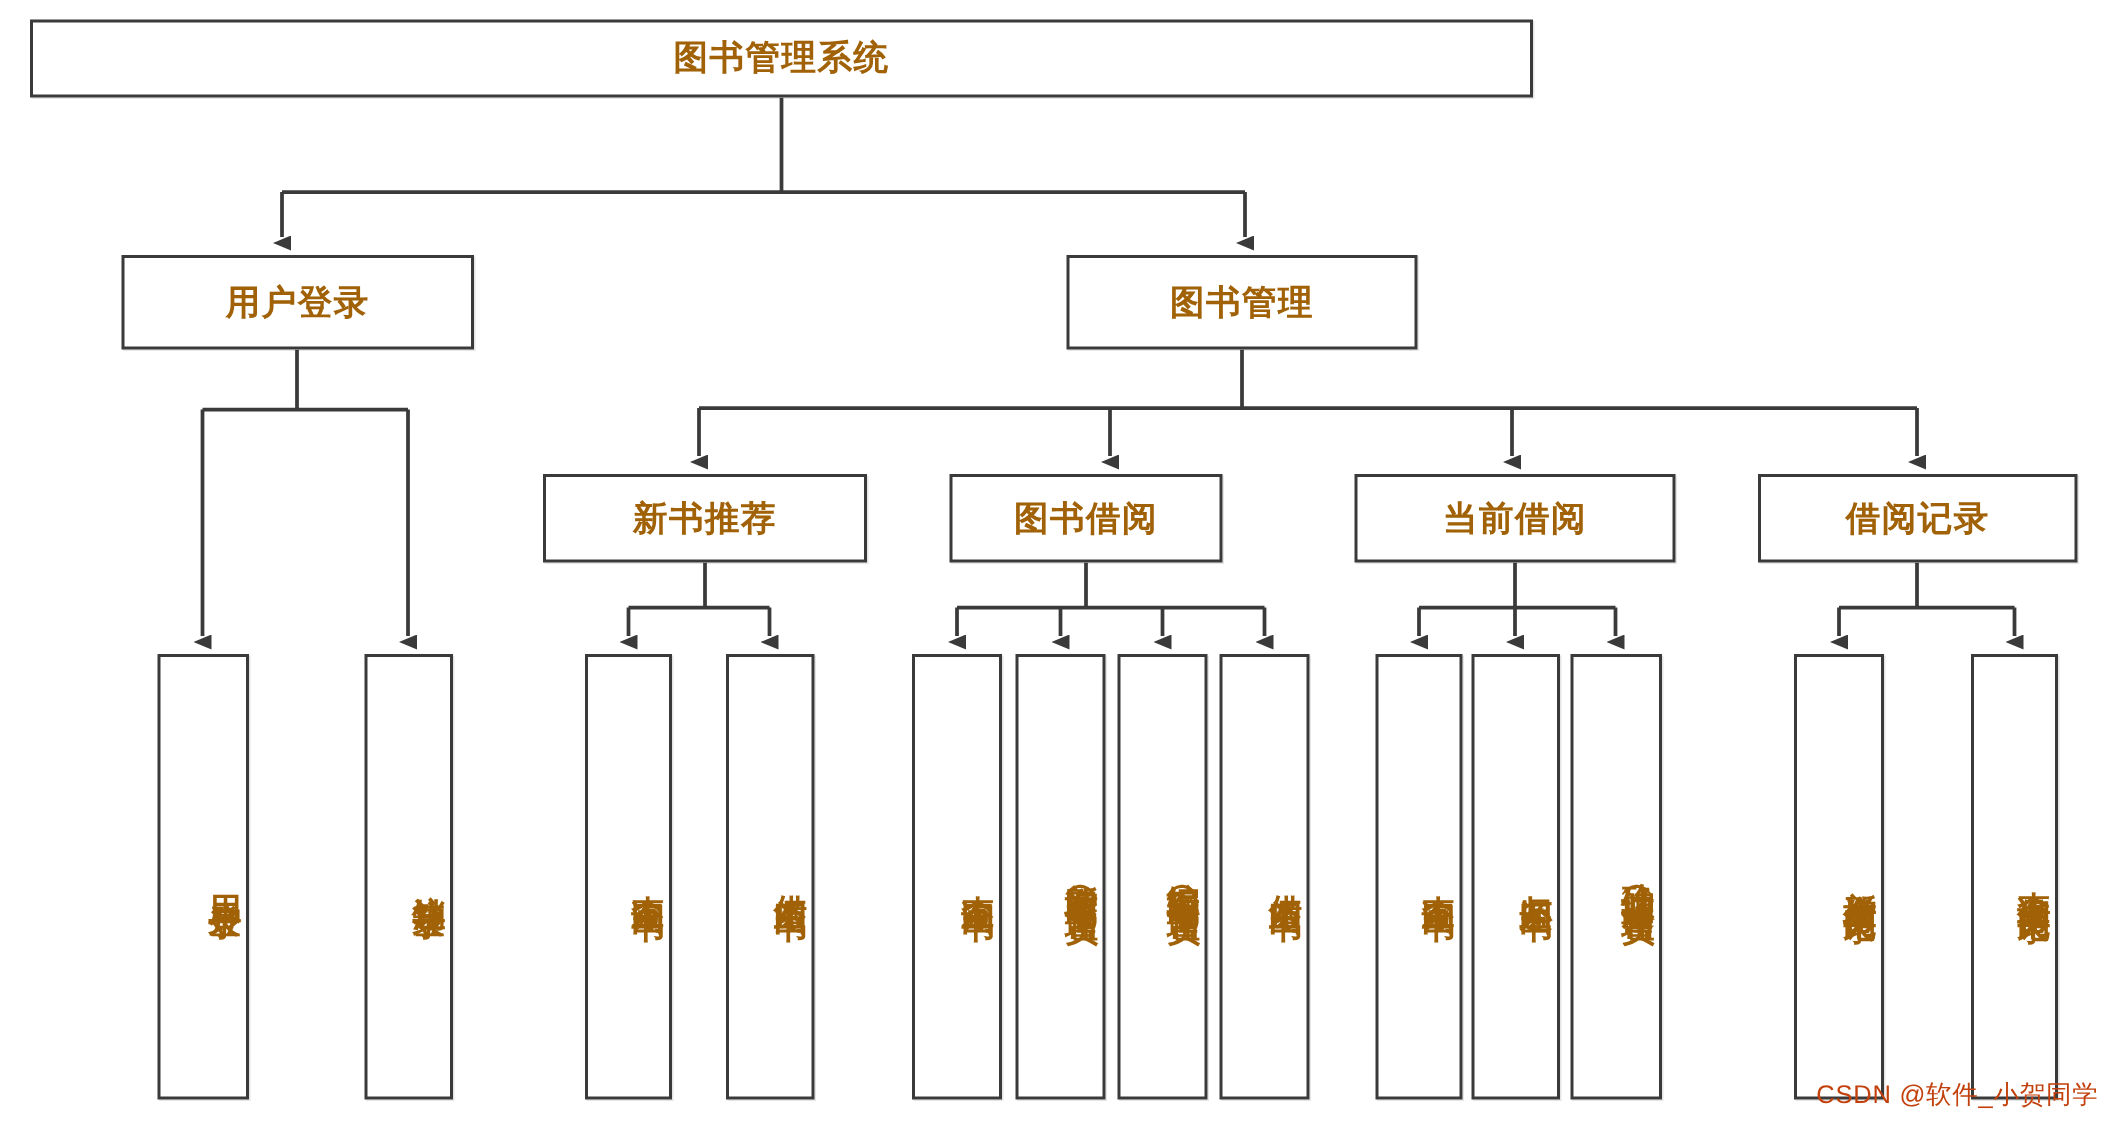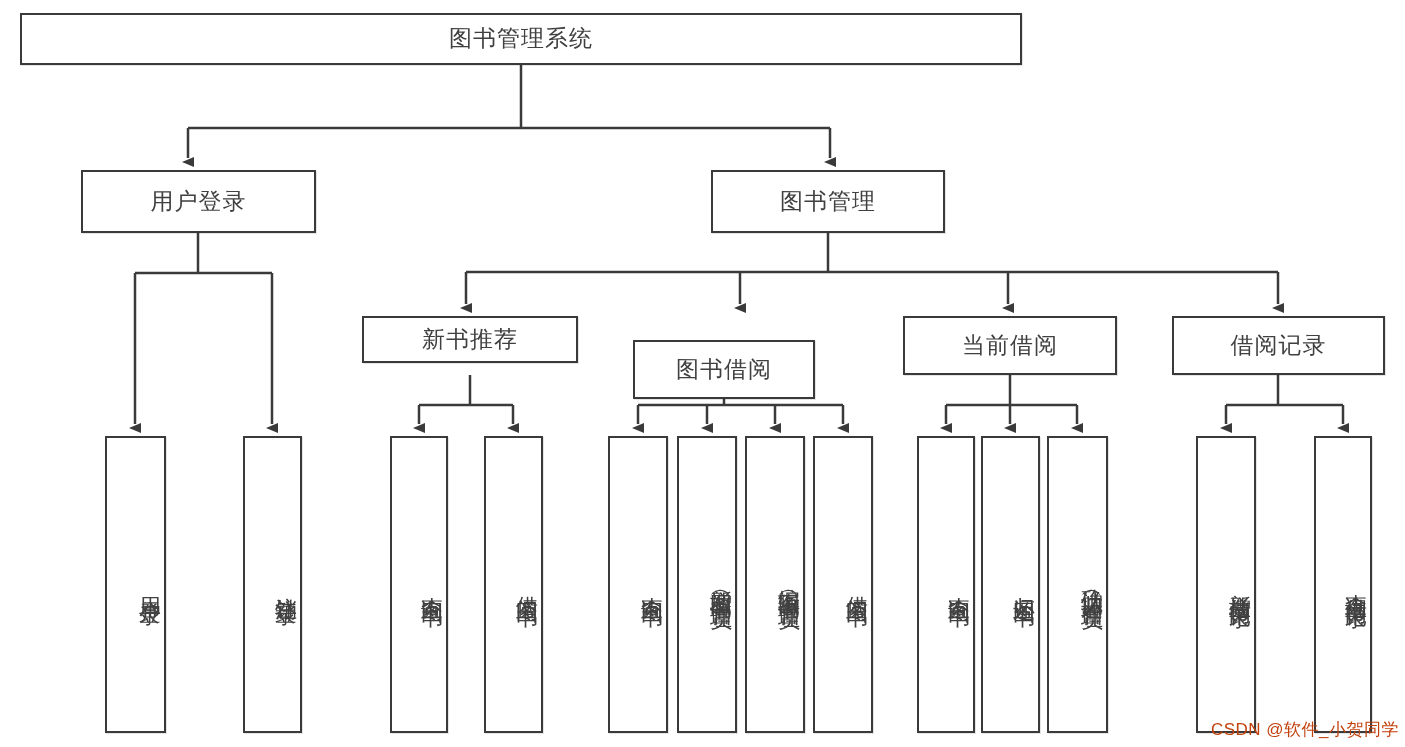--- a/index.html
+++ b/index.html
@@ -24,22 +24,23 @@
     pointer-events: none;
   }
   .node {
     position: absolute;
     box-sizing: border-box;
     border: 2.5px solid #3a3a3a;
     background: #ffffff;
     display: flex;
     align-items: center;
     justify-content: center;
-    color: #404040;
+    color: #a16207;
     box-shadow: 1px 1px 0 rgba(0,0,0,0.10);
+    font-weight: bold;
   }
   .node.h {
     font-size: 23px;
     letter-spacing: 1px;
     line-height: 1.2;
   }
   .node.v {
     writing-mode: vertical-rl;
     text-orientation: upright;
     font-size: 22px;
@@ -117,22 +118,22 @@
       <path d="M1226,405 L1226,424" marker-end="url(#arrow)"></path>
       <path d="M1343,405 L1343,424" marker-end="url(#arrow)"></path>
     </g>
   </svg>
 
   <div class="node h" style="left:20px;top:13px;width:1002px;height:52px;">图书管理系统</div>
 
   <div class="node h" style="left:81px;top:170px;width:235px;height:63px;">用户登录</div>
   <div class="node h" style="left:711px;top:170px;width:234px;height:63px;text-align:right;">图书管理</div>
 
-  <div class="node h" style="left:362px;top:316px;width:216px;height:47px;">新书推荐</div>
-  <div class="node h" style="left:633px;top:316px;width:182px;height:59px;margin-top:24px;">图书借阅</div>
+  <div class="node h" style="left:362px;top:316px;width:216px;height:59px;">新书推荐</div>
+  <div class="node h" style="left:633px;top:316px;width:182px;height:59px;">图书借阅</div>
   <div class="node h" style="left:1172px;top:316px;width:213px;height:59px;">借阅记录</div>
   <div class="node h" style="left:903px;top:316px;width:214px;height:59px;">当前借阅</div>
 
   <div class="node v" style="left:105px;top:436px;width:61px;height:297px;">用户登录</div>
   <div class="node v" style="left:243px;top:436px;width:59px;height:297px;">注销登录</div>
 
   <div class="node v" style="left:390px;top:436px;width:58px;height:297px;">查询图书</div>
   <div class="node v" style="left:484px;top:436px;width:59px;height:297px;">借阅图书</div>
 
   <div class="node v" style="left:608px;top:436px;width:60px;height:297px;">查询图书</div>

